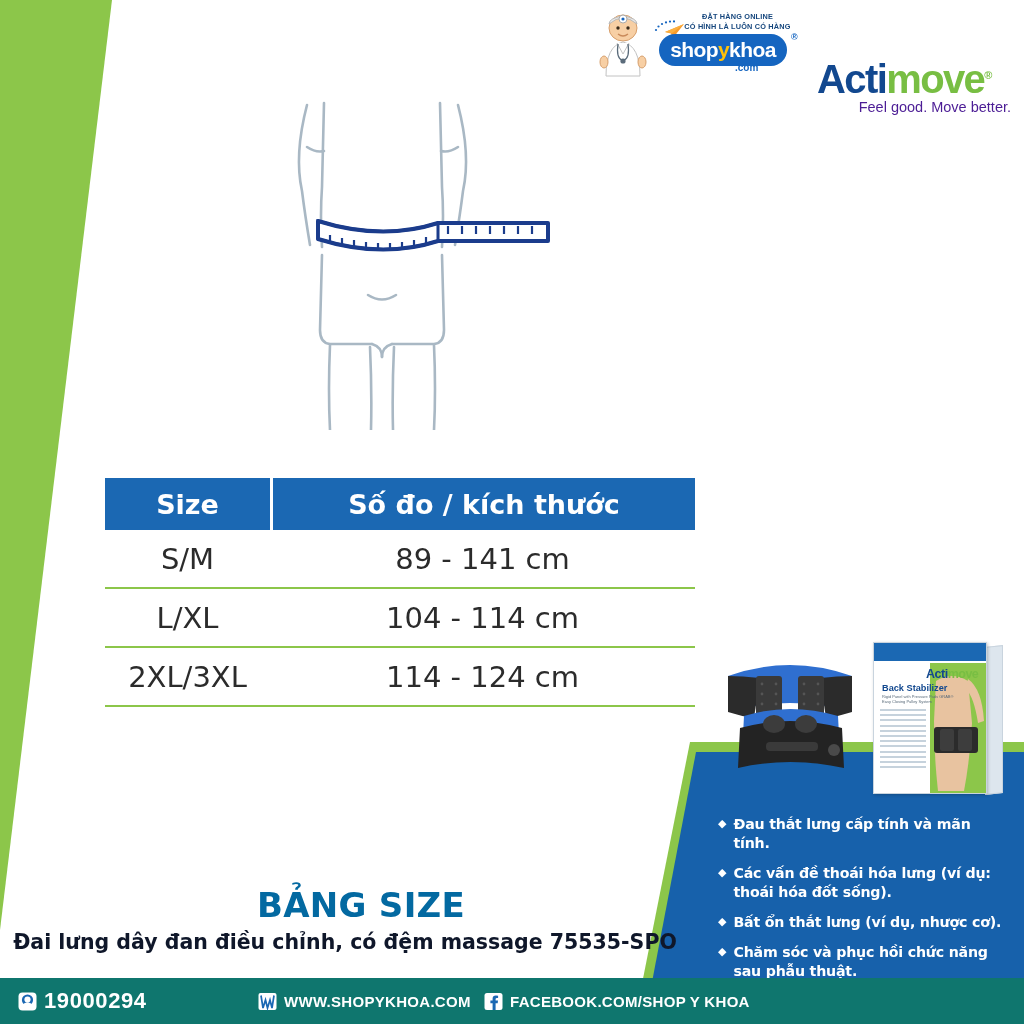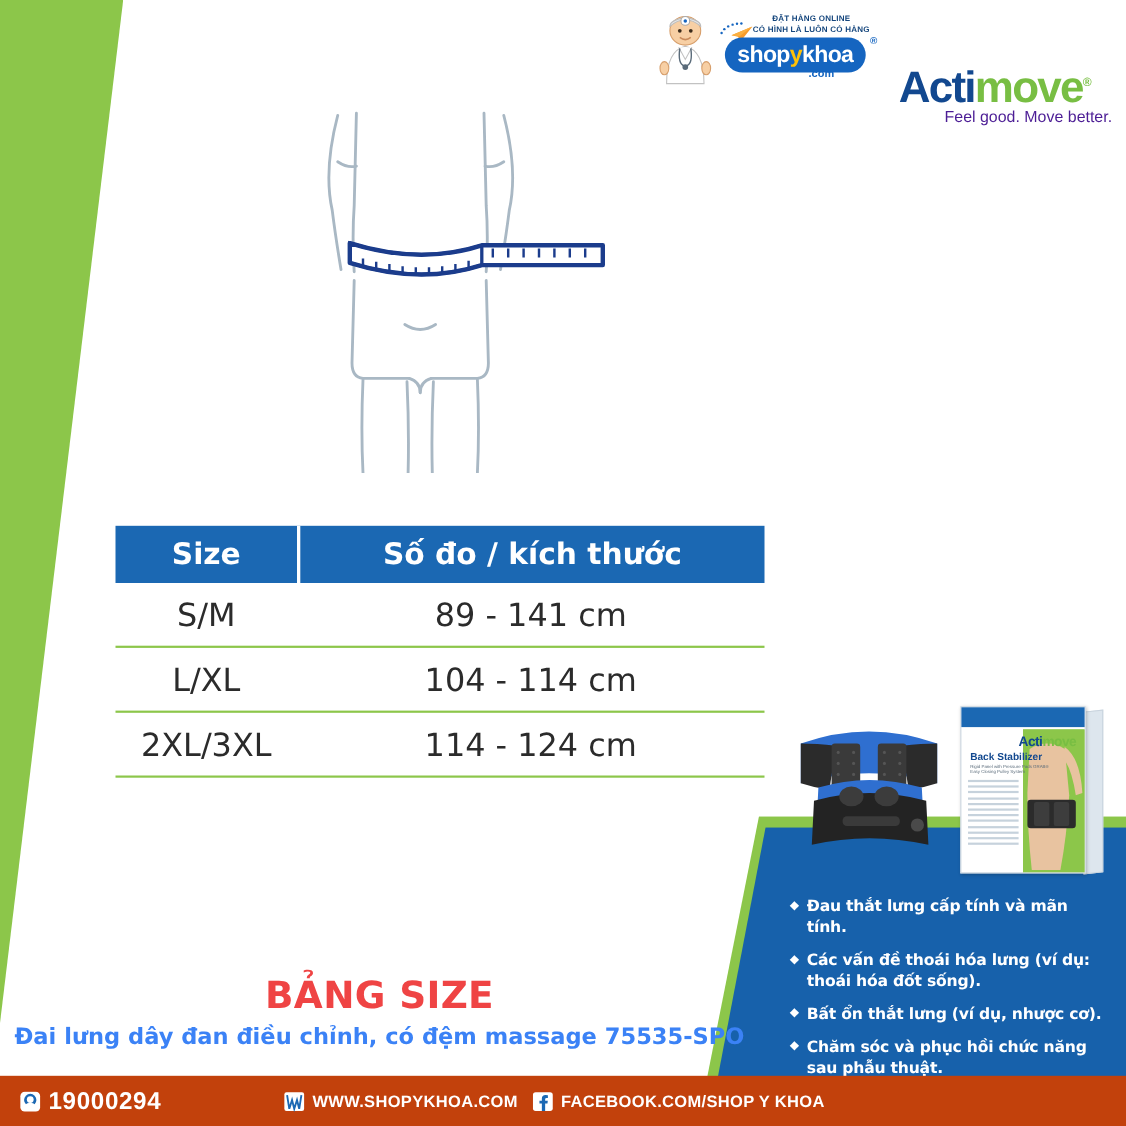--- a/index.html
+++ b/index.html
@@ -87,26 +87,26 @@
 
   
   .bullets{position:absolute;left:718px;top:815px;width:290px;}
   .bullet{display:flex;margin-bottom:11px;}
   .bullet .dot{color:#ffffff;font-size:11px;line-height:17px;margin-right:7px;}
   .bullet .txt{color:#ffffff;font-size:14.2px;font-weight:bold;line-height:19px;
       font-family:"DejaVu Sans",sans-serif;letter-spacing:-.2px;}
 
   
   .title-main{position:absolute;left:0;top:885px;width:690px;text-align:center;
-      font-size:34px;font-weight:bold;color:#ef4444;font-family:"DejaVu Sans",sans-serif;letter-spacing:.3px;}
+      font-size:34px;font-weight:bold;color:#0369a1;font-family:"DejaVu Sans",sans-serif;letter-spacing:.3px;padding-left:16px;}
   .title-sub{position:absolute;left:0;top:930px;width:690px;text-align:center;
-      font-size:20.5px;font-weight:bold;color:#3b82f6;font-family:"DejaVu Sans",sans-serif;}
-
-  
-  .footer{position:absolute;left:0;bottom:0;width:1024px;height:46px;background:#c2410c;}
+      font-size:20.5px;font-weight:bold;color:#0f172a;font-family:"DejaVu Sans",sans-serif;}
+
+  
+  .footer{position:absolute;left:0;bottom:0;width:1024px;height:46px;background:#0f766e;}
   .f-item{position:absolute;display:flex;align-items:center;height:46px;color:#ffffff;}
   .f-phone{left:18px;}
   .f-web{left:258px;}
   .f-fb{left:484px;}
   .f-phone .label{font-size:22px;font-weight:bold;letter-spacing:.6px;margin-left:7px;}
   .f-web .label,.f-fb .label{font-size:15px;font-weight:bold;letter-spacing:.3px;margin-left:7px;}
   .ico{width:19px;height:19px;display:block;}
 </style>
 </head>
 <body>

